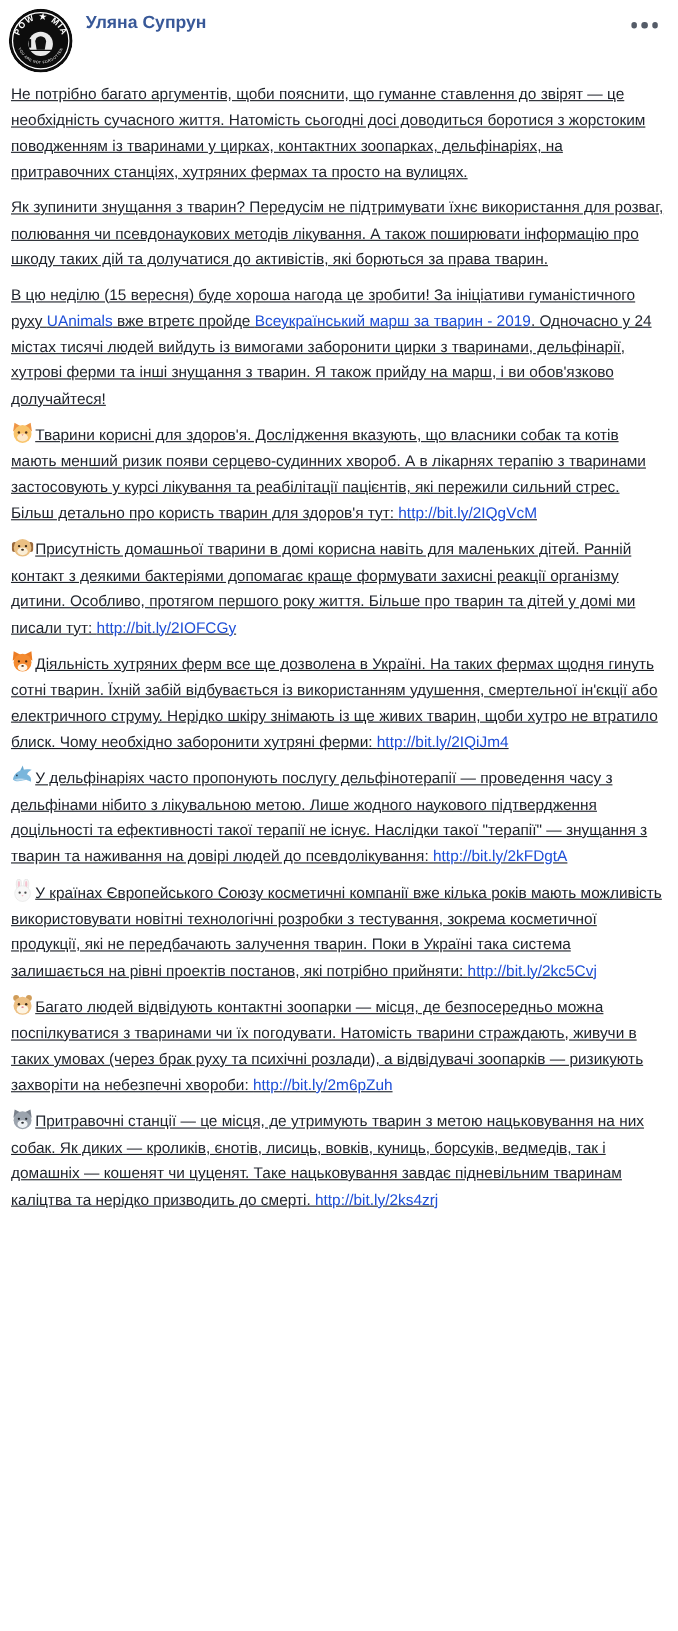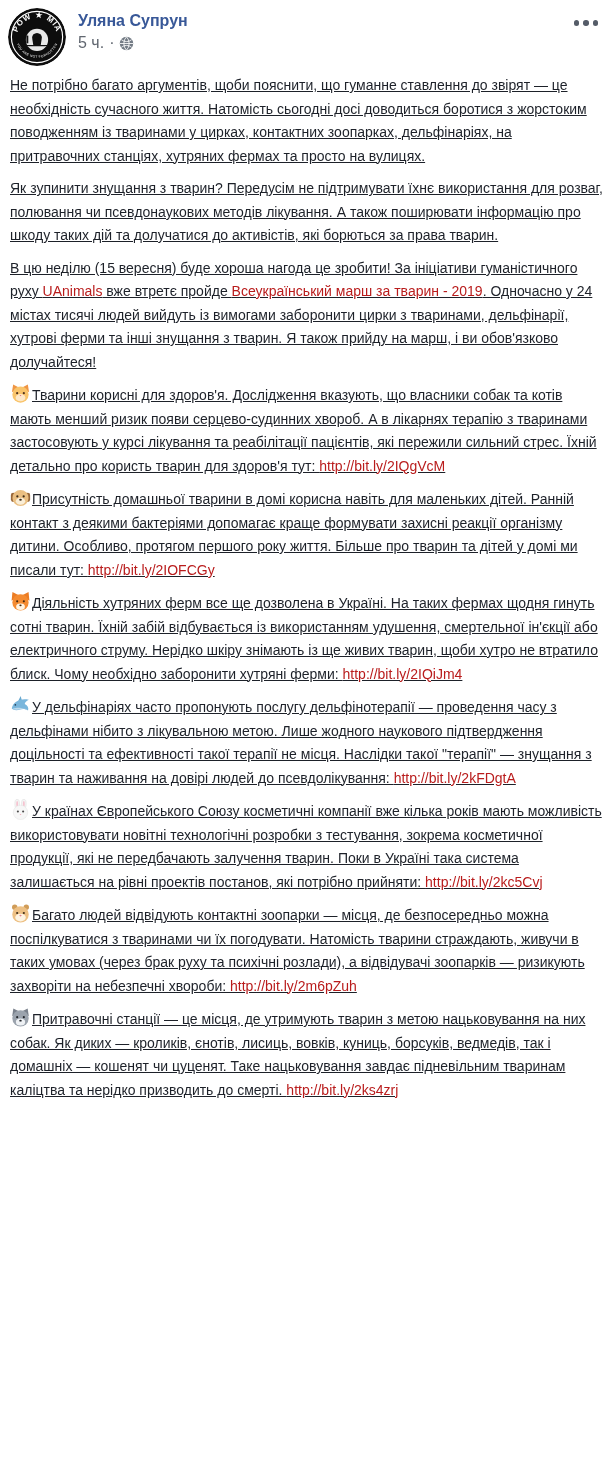--- a/index.html
+++ b/index.html
@@ -13,21 +13,21 @@
   .hmeta{margin-left:12px;flex:1;min-width:0;padding-top:4px;}
   .author{color:#385898;font-weight:bold;font-size:16px;line-height:1.15;text-decoration:none;display:inline-block;}
   .subrow{display:flex;align-items:center;gap:5px;margin-top:4px;color:#616770;font-size:16px;}
   .subrow .ts{color:#616770;text-decoration:none;}
   .dotsep{color:#616770;}
   .globe{display:inline-flex;align-items:center;}
   .more{display:flex;gap:4px;padding:12px 6px 8px 10px;cursor:pointer;align-items:center;}
   .more i{width:5.5px;height:5.5px;border-radius:50%;background:#555c68;display:block;}
   .post{padding:6px 12px 0 10px;font-size:14px;line-height:23.5px;text-decoration:underline;}
   .post p{margin:0 0 9px 0;}
-  .post a{color:#b91c1c;text-decoration:none;}
+  .post a{color:#1d4ed8;text-decoration:none;}
   .pemoji{display:inline-block;margin-right:1px;}
   .pemoji svg{vertical-align:-4px;}
 </style>
 </head>
 <body>
 
 <div class="header">
   <svg class="avatar" viewBox="0 0 60 60" aria-hidden="false">
     <circle cx="30" cy="30" r="30" fill="#0d0d0d"></circle>
     <circle cx="30" cy="30" r="26.5" fill="none" stroke="#ffffff" stroke-width="1.2"></circle>
@@ -42,30 +42,20 @@
     <path d="M26 27.5 q4 -3.4 8 0 q1.6 2.2 0.8 5.2 l-1 5.8 h-7.6 l-1 -5.8 q-0.8 -3 0.8 -5.2 Z" fill="#101010"></path>
     <rect x="19" y="28.5" width="2" height="8" fill="#101010"></rect>
     <path d="M17 39 h26" stroke="#101010" stroke-width="1.2"></path>
     <text font-size="3.4" fill="#ffffff" letter-spacing="0.4" font-family="Liberation Sans, sans-serif">
       <textPath href="#arcBot" xlink:href="#arcBot" startOffset="50%" text-anchor="middle">YOU ARE NOT FORGOTTEN</textPath>
     </text>
   </svg>
 
   <div class="hmeta">
     <a class="author" href="#">Уляна Супрун</a>
-    <div class="subrow">
-      <a class="ts" href="#">5 ч.</a>
-      <span class="dotsep">·</span>
-      <span class="globe">
-        <svg width="15" height="15" viewBox="0 0 16 16">
-          <circle cx="8" cy="8" r="7.2" fill="#737b85"></circle>
-          <path d="M0.8 8 h14.4 M8 0.8 a10.5 10.5 0 0 1 0 14.4 M8 0.8 a10.5 10.5 0 0 0 0 14.4 M2.6 4 a8.5 8.5 0 0 0 10.8 0 M2.6 12 a8.5 8.5 0 0 1 10.8 0" stroke="#ffffff" stroke-width="0.9" fill="none"></path>
-        </svg>
-      </span>
-    </div>
   </div>
 
   <div class="more" title="">
     <i></i>
     <i></i>
     <i></i>
   </div>
 </div>
 
 <div class="post">
@@ -73,21 +63,21 @@
     <p><span>Як зупинити знущання з тварин? Передусім не підтримувати їхнє використання для розваг, полювання чи псевдонаукових методів лікування. А також поширювати інформацію про шкоду таких дій та долучатися до активістів, які борються за права тварин.</span></p>
     <p><span>В цю неділю (15 вересня) буде хороша нагода це зробити! За ініціативи гуманістичного руху </span><a href="#">UAnimals</a><span> вже втретє пройде </span><a href="#">Всеукраїнський марш за тварин - 2019</a><span>. Одночасно у 24 містах тисячі людей вийдуть із вимогами заборонити цирки з тваринами, дельфінарії, хутрові ферми та інші знущання з тварин. Я також прийду на марш, і ви обов'язково долучайтеся!</span></p>
     <p><span class="pemoji"><svg width="21" height="21" viewBox="0 0 24 24">
           <polygon points="2.2,10.5 3.6,1.6 10.6,5.4" fill="#ef9645"></polygon>
           <polygon points="21.8,10.5 20.4,1.6 13.4,5.4" fill="#ef9645"></polygon>
           <circle cx="12" cy="13.2" r="9.3" fill="#f9c46b"></circle>
           <ellipse cx="12" cy="16.8" rx="5.6" ry="4.1" fill="#fde8c8"></ellipse>
           <circle cx="8.2" cy="11.6" r="1.25" fill="#50321c"></circle>
           <circle cx="15.8" cy="11.6" r="1.25" fill="#50321c"></circle>
           <path d="M10.9 13.6 h2.2 L12 15.1 Z" fill="#e0717c"></path>
-        </svg></span><span>Тварини корисні для здоров'я. Дослідження вказують, що власники собак та котів мають менший ризик появи серцево-судинних хвороб. А в лікарнях терапію з тваринами застосовують у курсі лікування та реабілітації пацієнтів, які пережили сильний стрес. Їхній детально про користь тварин для здоров'я тут: </span><a href="#">http://bit.ly/2IQgVcM</a></p>
+        </svg></span><span>Тварини корисні для здоров'я. Дослідження вказують, що власники собак та котів мають менший ризик появи серцево-судинних хвороб. А в лікарнях терапію з тваринами застосовують у курсі лікування та реабілітації пацієнтів, які пережили сильний стрес. Більш детально про користь тварин для здоров'я тут: </span><a href="#">http://bit.ly/2IQgVcM</a></p>
     <p><span class="pemoji"><svg width="21" height="21" viewBox="0 0 24 24">
           <rect x="1" y="6.5" width="5.2" height="10.5" rx="2.6" fill="#99683a"></rect>
           <rect x="17.8" y="6.5" width="5.2" height="10.5" rx="2.6" fill="#99683a"></rect>
           <circle cx="12" cy="12.5" r="9.2" fill="#eabf82"></circle>
           <ellipse cx="12" cy="16.2" rx="5.4" ry="4" fill="#faeed7"></ellipse>
           <circle cx="8.4" cy="10.8" r="1.25" fill="#3c2a16"></circle>
           <circle cx="15.6" cy="10.8" r="1.25" fill="#3c2a16"></circle>
           <ellipse cx="12" cy="14.6" rx="1.5" ry="1.1" fill="#3c2a16"></ellipse>
         </svg></span><span>Присутність домашньої тварини в домі корисна навіть для маленьких дітей. Ранній контакт з деякими бактеріями допомагає краще формувати захисні реакції організму дитини. Особливо, протягом першого року життя. Більше про тварин та дітей у домі ми писали тут: </span><a href="#">http://bit.ly/2IOFCGy</a></p>
     <p><span class="pemoji"><svg width="21" height="21" viewBox="0 0 24 24">
@@ -97,21 +87,21 @@
           <ellipse cx="12" cy="18" rx="5" ry="3.8" fill="#fff4e3"></ellipse>
           <circle cx="8.2" cy="11.8" r="1.2" fill="#42270f"></circle>
           <circle cx="15.8" cy="11.8" r="1.2" fill="#42270f"></circle>
           <ellipse cx="12" cy="16.4" rx="1.3" ry="1" fill="#42270f"></ellipse>
         </svg></span><span>Діяльність хутряних ферм все ще дозволена в Україні. На таких фермах щодня гинуть сотні тварин. Їхній забій відбувається із використанням удушення, смертельної ін'єкції або електричного струму. Нерідко шкіру знімають із ще живих тварин, щоби хутро не втратило блиск. Чому необхідно заборонити хутряні ферми: </span><a href="#">http://bit.ly/2IQiJm4</a></p>
     <p><span class="pemoji"><svg width="21" height="21" viewBox="0 0 24 24">
           <path d="M9.5 6.5 L12.2 1 L13.8 7.2 Z" fill="#68a8cf"></path>
           <path d="M2 15.5 C3.5 7.5 12 3.5 21.5 5.5 C18.5 7.2 17.3 8.3 16.8 10.3 C20.2 11.8 21.6 14.4 20.6 17.8 C17.2 15.7 14.6 15.6 11.6 16.6 C7.8 17.9 4.3 17.7 2 15.5 Z" fill="#79b6dc"></path>
           <path d="M3 15.8 C6 17.2 9 17 12 16 C15 15 17.5 15.3 20 16.8 C16 14.2 8 13.8 3 15.8 Z" fill="#bcd9ec"></path>
           <circle cx="6.1" cy="11.3" r="0.95" fill="#243f55"></circle>
-        </svg></span><span>У дельфінаріях часто пропонують послугу дельфінотерапії — проведення часу з дельфінами нібито з лікувальною метою. Лише жодного наукового підтвердження доцільності та ефективності такої терапії не місця. Наслідки такої "терапії" — знущання з тварин та наживання на довірі людей до псевдолікування: </span><a href="#">http://bit.ly/2kFDgtA</a></p>
+        </svg></span><span>У дельфінаріях часто пропонують послугу дельфінотерапії — проведення часу з дельфінами нібито з лікувальною метою. Лише жодного наукового підтвердження доцільності та ефективності такої терапії не існує. Наслідки такої "терапії" — знущання з тварин та наживання на довірі людей до псевдолікування: </span><a href="#">http://bit.ly/2kFDgtA</a></p>
     <p><span class="pemoji"><svg width="21" height="21" viewBox="0 0 24 24">
           <ellipse cx="8.2" cy="5.6" rx="2.7" ry="5.4" fill="#f4f4f4" stroke="#d8d8d8" stroke-width="0.5"></ellipse>
           <ellipse cx="15.8" cy="5.6" rx="2.7" ry="5.4" fill="#f4f4f4" stroke="#d8d8d8" stroke-width="0.5"></ellipse>
           <ellipse cx="8.2" cy="5.8" rx="1.1" ry="3.6" fill="#f6c3d0"></ellipse>
           <ellipse cx="15.8" cy="5.8" rx="1.1" ry="3.6" fill="#f6c3d0"></ellipse>
           <circle cx="12" cy="15.3" r="8.2" fill="#f7f7f7" stroke="#dedede" stroke-width="0.5"></circle>
           <circle cx="9" cy="14.3" r="1.2" fill="#4a4a4a"></circle>
           <circle cx="15" cy="14.3" r="1.2" fill="#4a4a4a"></circle>
           <path d="M10.9 17 h2.2 L12 18.4 Z" fill="#ef9cae"></path>
         </svg></span><span>У країнах Європейського Союзу косметичні компанії вже кілька років мають можливість використовувати новітні технологічні розробки з тестування, зокрема косметичної продукції, які не передбачають залучення тварин. Поки в Україні така система залишається на рівні проектів постанов, які потрібно прийняти: </span><a href="#">http://bit.ly/2kc5Cvj</a></p>

